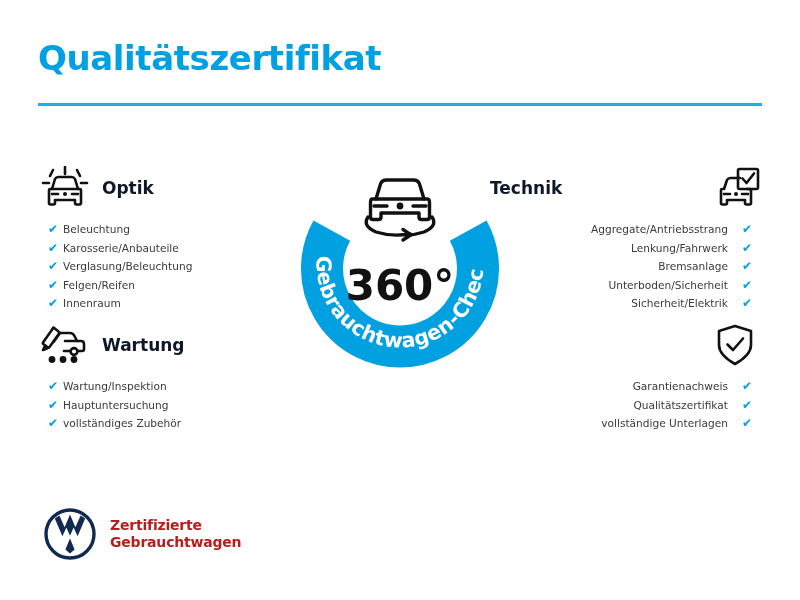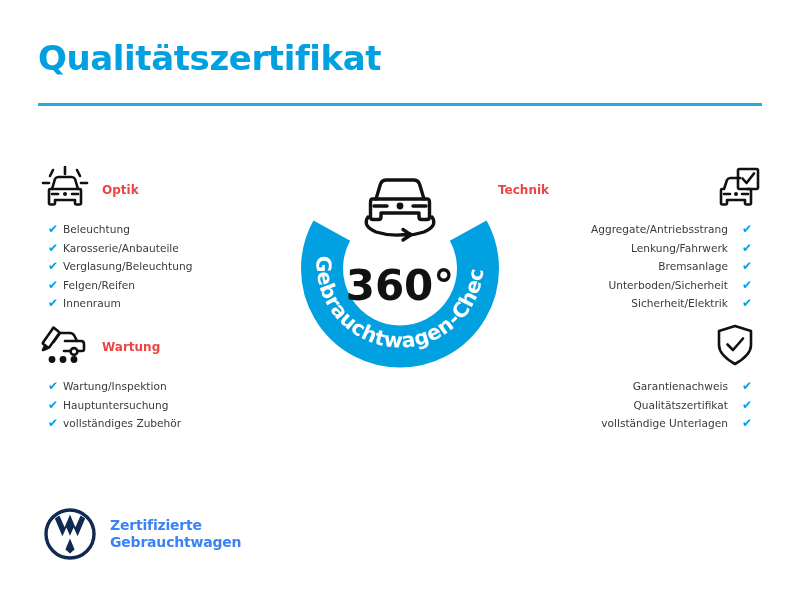--- a/index.html
+++ b/index.html
@@ -66,27 +66,27 @@
   .sec-title-wrap {
     flex: 1 1 auto;
     padding-left: 10px;
     box-sizing: border-box;
   }
   .section.right .sec-title-wrap {
     padding-left: 0;
     padding-right: 10px;
   }
   .sec-title {
-    font-size: 12px;
+    font-size: 17px;
     font-weight: bold;
-    color: #ef4444;
+    color: #0f172a;
     line-height: 1.1;
     padding-bottom: 5px;
   }
-  .section.right .sec-title { text-align: left; margin-left: 8px; }
+  .section.right .sec-title { text-align: left; }
   .sec-rule {
     height: 2.5px;
     background: #27A9E1;
     width: 100%;
   }
 
   .sec-list {
     list-style: none;
     margin: 9px 0 0 0;
     padding: 0 0 0 10px;
@@ -133,21 +133,21 @@
     top: 508px;
     display: flex;
     align-items: center;
   }
   .vw-mark { width: 52px; height: 52px; flex: 0 0 52px; }
   .vw-mark svg { display: block; }
   .footer-text {
     margin-left: 14px;
     font-size: 14px;
     font-weight: bold;
-    color: #3b82f6;
+    color: #b91c1c;
     line-height: 17px;
     letter-spacing: -0.2px;
   }
 </style>
 </head>
 <body>
 
 <div class="page-title">Qualitätszertifikat</div>
 <div class="header-rule"></div>
 

